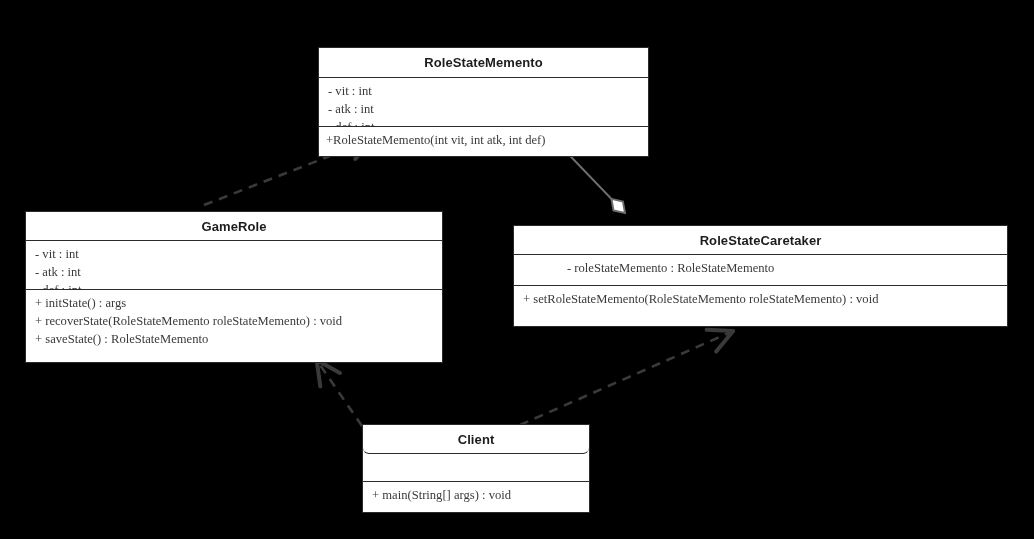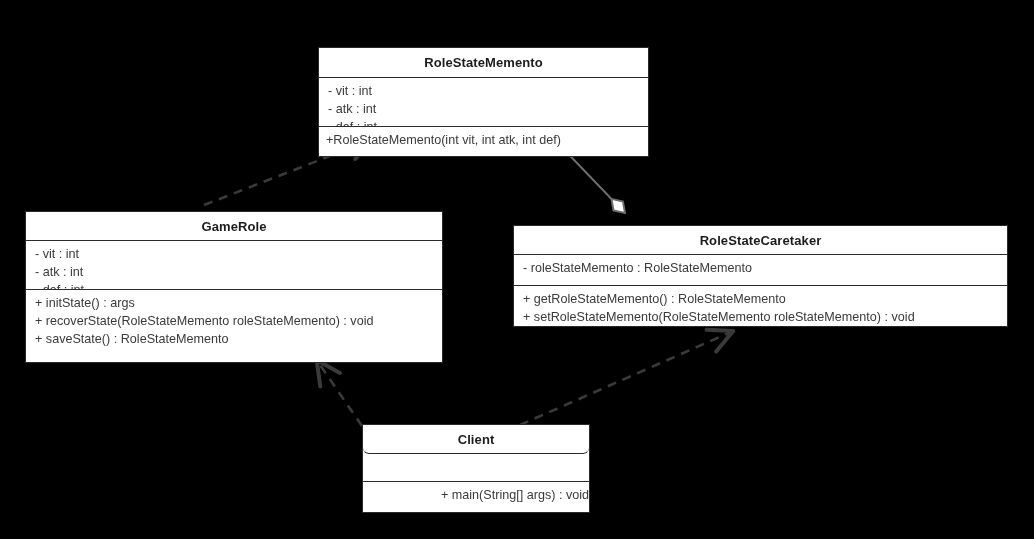--- a/index.html
+++ b/index.html
@@ -40,20 +40,21 @@
     border-bottom: 1.6px solid #2b2b2b;
     box-sizing: border-box;
     display: flex;
     align-items: center;
     justify-content: center;
   }
   .uml-section {
     box-sizing: border-box;
     overflow: hidden;
     padding: 4px 0 0 0;
+    font-family: Liberation Serif, serif;
   }
   .uml-section.divider {
     border-top: 1.6px solid #2b2b2b;
   }
   .uml-row {
     font-size: 12.6px;
     color: #3a3a3a;
     line-height: 18px;
     padding-left: 9px;
     white-space: nowrap;
@@ -110,32 +111,31 @@
     </div>
     <div class="uml-section divider" style="height:75px;">
       <div class="uml-row">+ initState() : args</div>
       <div class="uml-row">+ recoverState(RoleStateMemento roleStateMemento) : void</div>
       <div class="uml-row">+ saveState() : RoleStateMemento</div>
     </div>
   </div>
 
   <div class="uml-class" style="left:513px; top:225px; width:495px; height:102px;">
     <div class="uml-title" style="height:29px;">RoleStateCaretaker</div>
-    <div class="uml-section" style="height:30px;">
+    <div class="uml-section" style="height:30px;margin-left:44px;">
       <div class="uml-row">- roleStateMemento : RoleStateMemento</div>
     </div>
     <div class="uml-section divider" style="height:43px;">
-      <div class="uml-row">+ getRoleStateMemento() : RoleStateMemento</div>
       <div class="uml-row">+ setRoleStateMemento(RoleStateMemento roleStateMemento) : void</div>
     </div>
   </div>
 
   <div class="uml-class" style="left:362px; top:424px; width:228px; height:89px;">
     <div class="uml-title" style="height:29px;border-radius:6px;">Client</div>
     <div class="uml-section" style="height:27px;">
       <div class="empty-section"></div>
     </div>
-    <div class="uml-section divider" style="height:31px;text-align:right;">
+    <div class="uml-section divider" style="height:31px;">
       <div class="uml-row">+ main(String[] args) : void</div>
     </div>
   </div>
 
 </div>
 
 </body></html>

